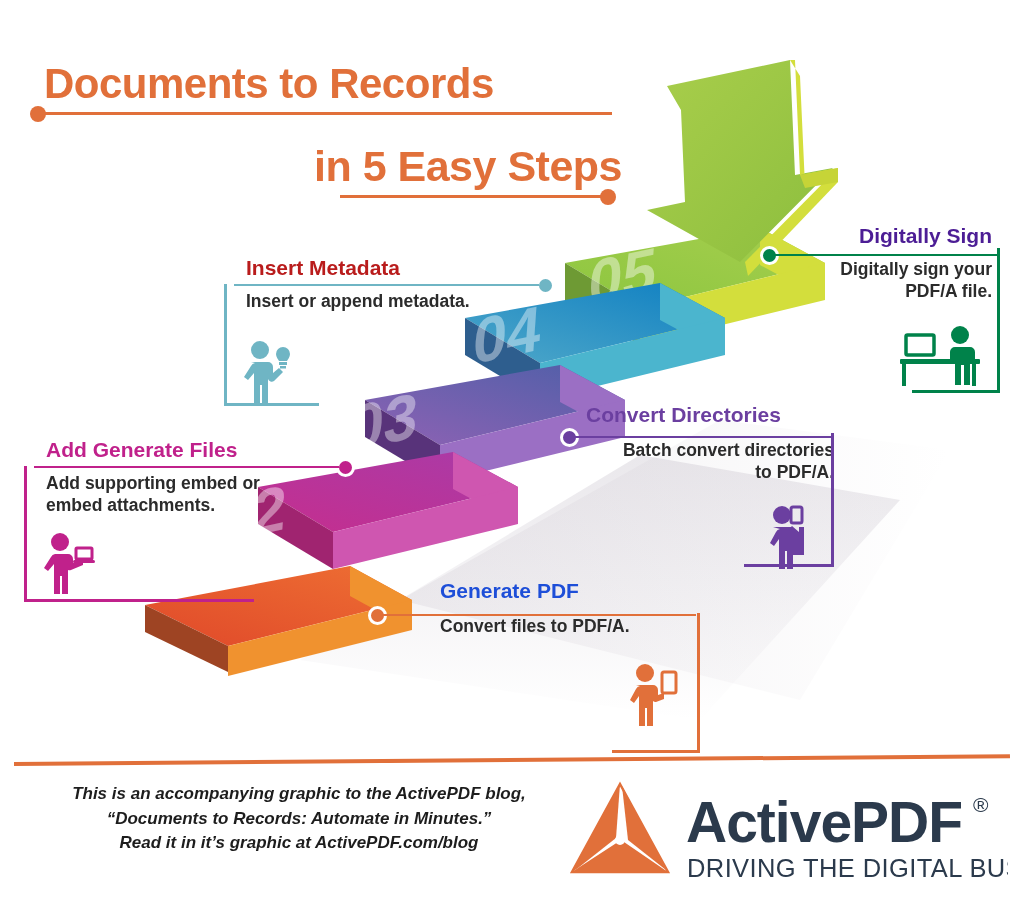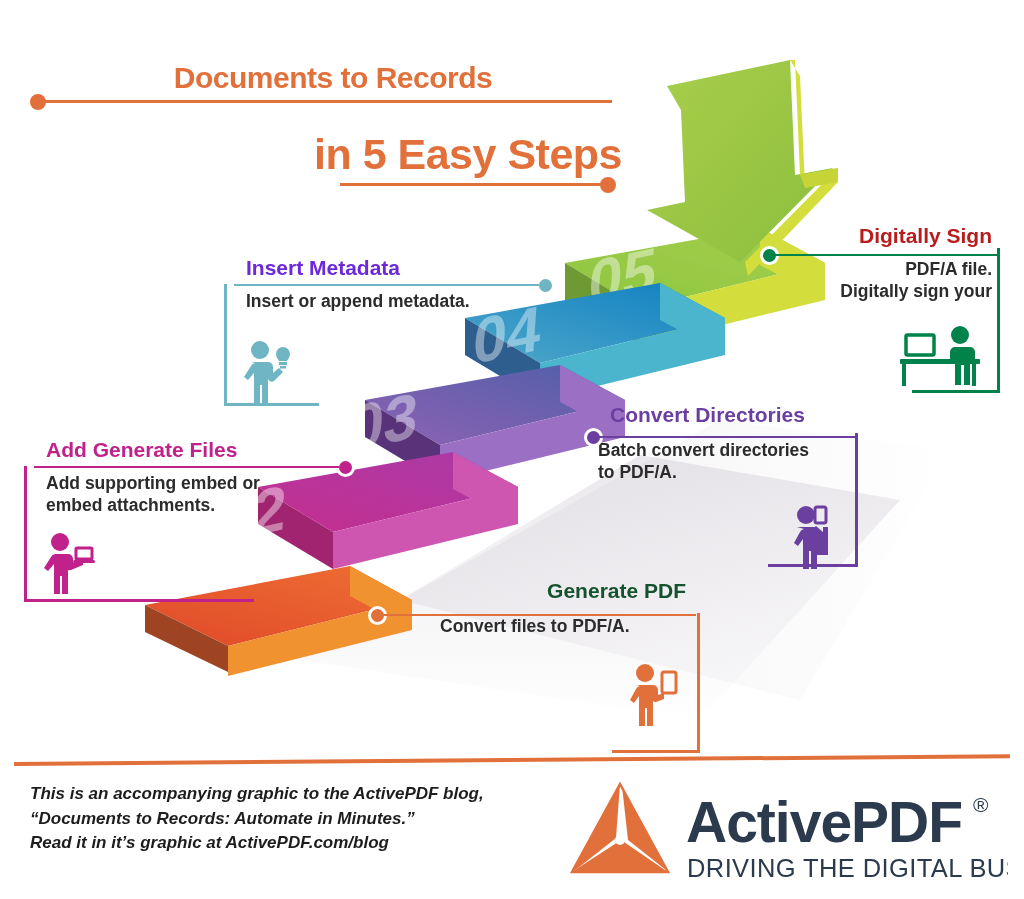--- a/index.html
+++ b/index.html
@@ -6,21 +6,21 @@
   html,body { background:#ffffff; }
   body {
     width:1024px; height:899px; position:relative; overflow:hidden;
     font-family:"Liberation Sans", sans-serif;
     -webkit-font-smoothing:antialiased;
   }
 
   
   #title-block { position:absolute; left:0; top:62px; width:660px; }
   .title-line { color:#E1703A; font-weight:bold; letter-spacing:-0.5px; }
-  #title-line-1 { font-size:30px; text-align:center; padding-right:38px; line-height:1.05;margin-left:44px; }
+  #title-line-1 { font-size:42px; text-align:left; padding-right:38px; line-height:1.05;margin-left:44px; }
   #title-line-2 { font-size:43px; text-align:right; padding-right:38px; line-height:1.05; margin-top:22px;}
   .rule-wrap { position:relative; height:16px; }
   .rule { position:absolute; height:3px; background:#E1703A; top:6px; }
   .rule-dot { position:absolute; width:16px; height:16px; border-radius:50%; background:#E1703A; top:0; }
 
   #rule1 { left:42px; width:570px; }
   #rule1-dot { left:30px; }
   #rule2 { left:340px; width:270px; }
   #rule2-dot { left:600px; }
 
@@ -32,30 +32,30 @@
   .callout h3 { font-size:21px; font-weight:bold; line-height:1.1; white-space:nowrap; }
   .callout p  { font-size:17.5px; font-weight:bold; color:#2b2b2b; line-height:1.25; }
   .co-dot { position:absolute; width:19px; height:19px; border-radius:50%; }
   .brk { position:absolute; }
 
   
   #callout-add  { left:24px;  top:440px; width:330px; }
   #callout-meta { left:224px; top:258px; width:330px; }
   
   #callout-sign { left:770px; top:228px; width:230px; text-align:right; }
-  #callout-conv { left:596px; top:403px; width:262px; }
+  #callout-conv { left:572px; top:403px; width:262px; }
   #callout-gen  { left:440px; top:585px; width:260px; }
 
   .icon-box { margin-top:14px; }
 
   
   #divider { position:absolute; left:14px; top:762px; width:996px; height:4px;
              background:#E1703A; transform:rotate(-0.45deg); transform-origin:left center; }
   #footer { position:absolute; left:0; top:782px; width:1024px; height:117px; }
-  #footer-text { position:absolute; left:30px; top:0; width:510px; 
+  #footer-text { position:absolute; left:44px; top:0; width:510px; text-align:center;
                  font-style:italic; font-weight:bold; color:#1d1d1d; font-size:17px; line-height:1.45; }
   #footer-text .url { font-weight:bold; }
   #logo { position:absolute; left:558px; top:-2px; width:450px; height:112px; }
 
   .nowrap { white-space:nowrap; }
 </style>
 </head>
 <body>
 
 <div id="title-block">
@@ -196,82 +196,82 @@
       <rect x="33" y="29" width="22" height="3" rx="1.5" fill="#C0218B"></rect>
     </svg>
   </div>
 </div>
 
 <div class="callout" id="callout-meta">
   <div class="brk" style="left:0;top:26px;width:3px;height:122px;background:#6FB5C4;"></div>
   <div class="brk" style="left:0;top:145px;width:95px;height:3px;background:#6FB5C4;"></div>
   <div class="co-dot" style="left:312px;top:18px;background:#6FB5C4;border:3px solid #ffffff;"></div>
   <div class="brk" style="left:10px;top:26px;width:305px;height:2px;background:#6FB5C4;"></div>
-  <h3 style="color:#6d28d9;padding-left:22px;margin-top:-2px;">Insert Metadata</h3>
+  <h3 style="color:#b91c1c;padding-left:22px;margin-top:-2px;">Insert Metadata</h3>
   <div style="padding-left:22px;padding-top:12px;">
     <p class="nowrap">Insert or append metadata.</p>
   </div>
   <div class="icon-box" style="padding-left:16px;padding-top:12px;">
     <svg width="58" height="68" viewBox="0 0 58 68">
       <circle cx="20" cy="11" r="9" fill="#6FB5C4"></circle>
       <path d="M11 23 h17 a5 5 0 0 1 5 5 v6 l6 -5 l4 4 l-9 9 a4 4 0 0 1 -6 -2 v24 h-6 v-18 h-2 v18 h-6 v-30 l-6 7 -4 -3 l7 -11 a5 5 0 0 1 4 -3 z" fill="#6FB5C4"></path>
       <path d="M43 8 a7 7 0 0 1 7 7 c0 3 -2 5 -3 7 h-8 c-1 -2 -3 -4 -3 -7 a7 7 0 0 1 7 -7 z" fill="#6FB5C4"></path>
       <rect x="39" y="23" width="8" height="3" fill="#6FB5C4"></rect>
       <rect x="40" y="27" width="6" height="2.5" fill="#6FB5C4"></rect>
     </svg>
   </div>
 </div>
 
 <div class="callout" id="callout-sign">
   <div class="brk" style="right:0;top:20px;width:3px;height:145px;background:#00824A;"></div>
   <div class="brk" style="right:0;top:162px;width:88px;height:3px;background:#00824A;"></div>
   <div class="co-dot" style="left:-10px;top:18px;background:#00824A;border:3px solid #ffffff;"></div>
   <div class="brk" style="left:5px;top:26px;width:222px;height:2px;background:#00824A;"></div>
-  <h3 style="color:#b91c1c;padding-right:8px;margin-top:-4px;">Digitally Sign</h3>
+  <h3 style="color:#4c1d95;padding-right:8px;margin-top:-4px;">Digitally Sign</h3>
   <div style="padding-right:8px;padding-top:12px;">
+    <p>Digitally sign your</p>
     <p>PDF/A file.</p>
-    <p>Digitally sign your</p>
   </div>
   <div class="icon-box" style="text-align:right;padding-right:16px;padding-top:8px;">
     <svg width="86" height="62" viewBox="0 0 86 62">
       <circle cx="62" cy="10" r="9" fill="#00824A"></circle>
       <path d="M52 22 h20 a5 5 0 0 1 5 5 v9 h-5 v24 h-6 v-20 h-3 v20 h-6 v-24 h-5 v-9 a5 5 0 0 1 5 -5 z" fill="#00824A"></path>
       <rect x="8" y="10" width="28" height="20" rx="1.5" fill="none" stroke="#00824A" stroke-width="3.5"></rect>
       <rect x="2" y="34" width="80" height="5" rx="1" fill="#00824A"></rect>
       <rect x="4" y="39" width="4" height="22" fill="#00824A"></rect>
       <rect x="74" y="39" width="4" height="22" fill="#00824A"></rect>
     </svg>
   </div>
 </div>
 
 <div class="callout" id="callout-conv">
   <div class="brk" style="right:0;top:30px;width:3px;height:134px;background:#6B3FA0;"></div>
   <div class="brk" style="right:0;top:161px;width:90px;height:3px;background:#6B3FA0;"></div>
   <div class="co-dot" style="left:-12px;top:25px;background:#6B3FA0;border:3px solid #ffffff;"></div>
   <div class="brk" style="left:3px;top:33px;width:256px;height:2px;background:#6B3FA0;"></div>
   <h3 style="color:#6B3FA0;padding-left:14px;margin-top:0;">Convert Directories</h3>
-  <div style="padding-left:2px;padding-top:14px;">
+  <div style="padding-left:2px;padding-top:14px;text-align:right;">
     <p class="nowrap">Batch convert directories</p>
     <p class="nowrap">to PDF/A.</p>
   </div>
   <div class="icon-box" style="text-align:right;padding-right:18px;padding-top:6px;">
     <svg width="54" height="72" viewBox="0 0 54 72">
       <circle cx="20" cy="11" r="9" fill="#6B3FA0"></circle>
       <path d="M11 23 h17 a5 5 0 0 1 5 5 v5 l-7 -7 l4 -4 l7 6 v-5 h5 v28 h-11 v14 h-6 v-18 h-2 v18 h-6 v-30 l-5 7 -4 -3 l6 -11 a5 5 0 0 1 4 -3 z" fill="#6B3FA0"></path>
       <rect x="29" y="3" width="11" height="16" rx="2" fill="none" stroke="#6B3FA0" stroke-width="3"></rect>
     </svg>
   </div>
 </div>
 
 <div class="callout" id="callout-gen">
   <div class="brk" style="right:0;top:28px;width:3px;height:140px;background:#E1703A;"></div>
   <div class="brk" style="right:0;top:165px;width:88px;height:3px;background:#E1703A;"></div>
   <div class="co-dot" style="left:-72px;top:21px;background:#E1703A;border:3px solid #ffffff;"></div>
   <div class="brk" style="left:-58px;top:29px;width:314px;height:2px;background:#E1703A;"></div>
-  <h3 style="color:#14532d;text-align:right;padding-right:14px;margin-top:-6px;">Generate PDF</h3>
+  <h3 style="color:#1d4ed8;padding-right:14px;margin-top:-6px;">Generate PDF</h3>
   <div style="padding-top:14px;text-align:left;">
     <p class="nowrap">Convert files to PDF/A.</p>
   </div>
   <div class="icon-box" style="text-align:right;padding-right:18px;padding-top:10px;">
     <svg width="56" height="70" viewBox="0 0 56 70">
       <circle cx="19" cy="11" r="9" fill="#E1703A"></circle>
       <path d="M10 23 h17 a5 5 0 0 1 5 5 v5 l6 -2 v6 l-8 3 a4 4 0 0 1 -3 -1 v25 h-6 v-18 h-2 v18 h-6 v-30 l-5 7 -4 -3 l6 -11 a5 5 0 0 1 4 -3 z" fill="#E1703A"></path>
       <rect x="36" y="10" width="14" height="21" rx="2" fill="none" stroke="#E1703A" stroke-width="3"></rect>
     </svg>
   </div>

